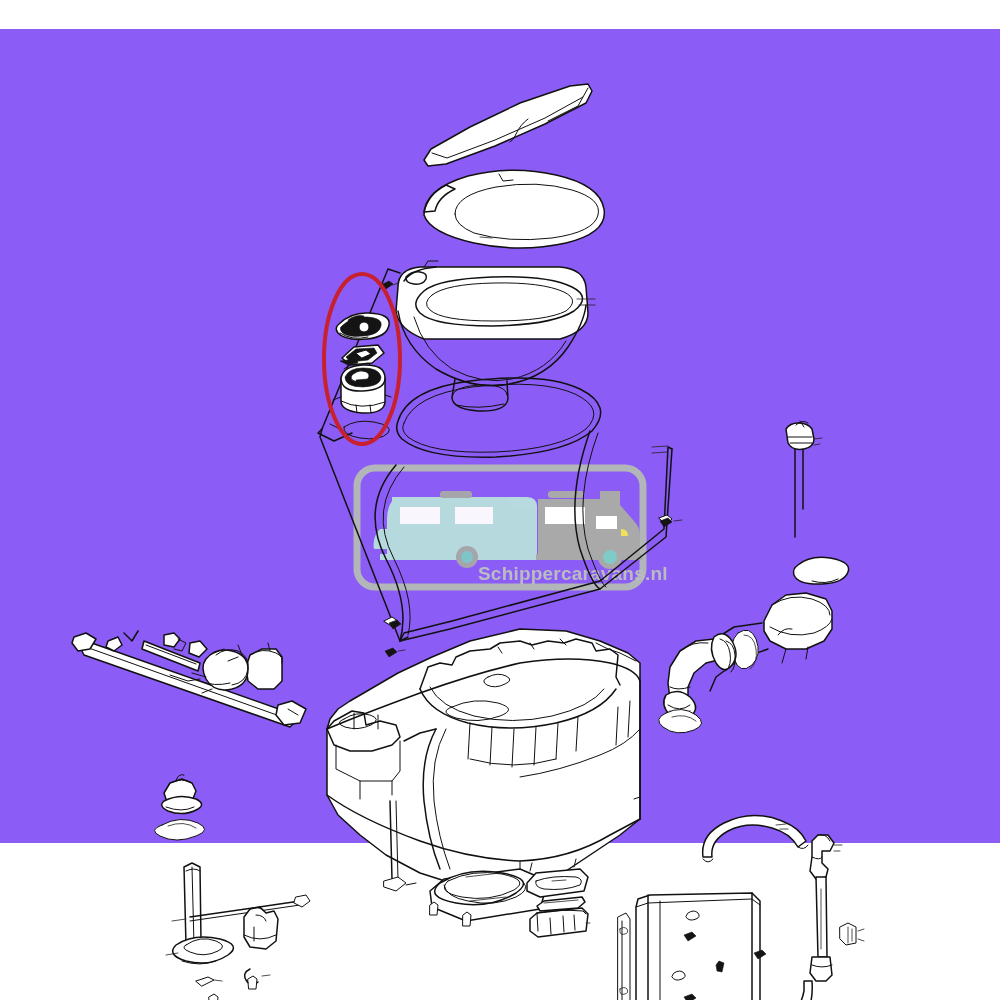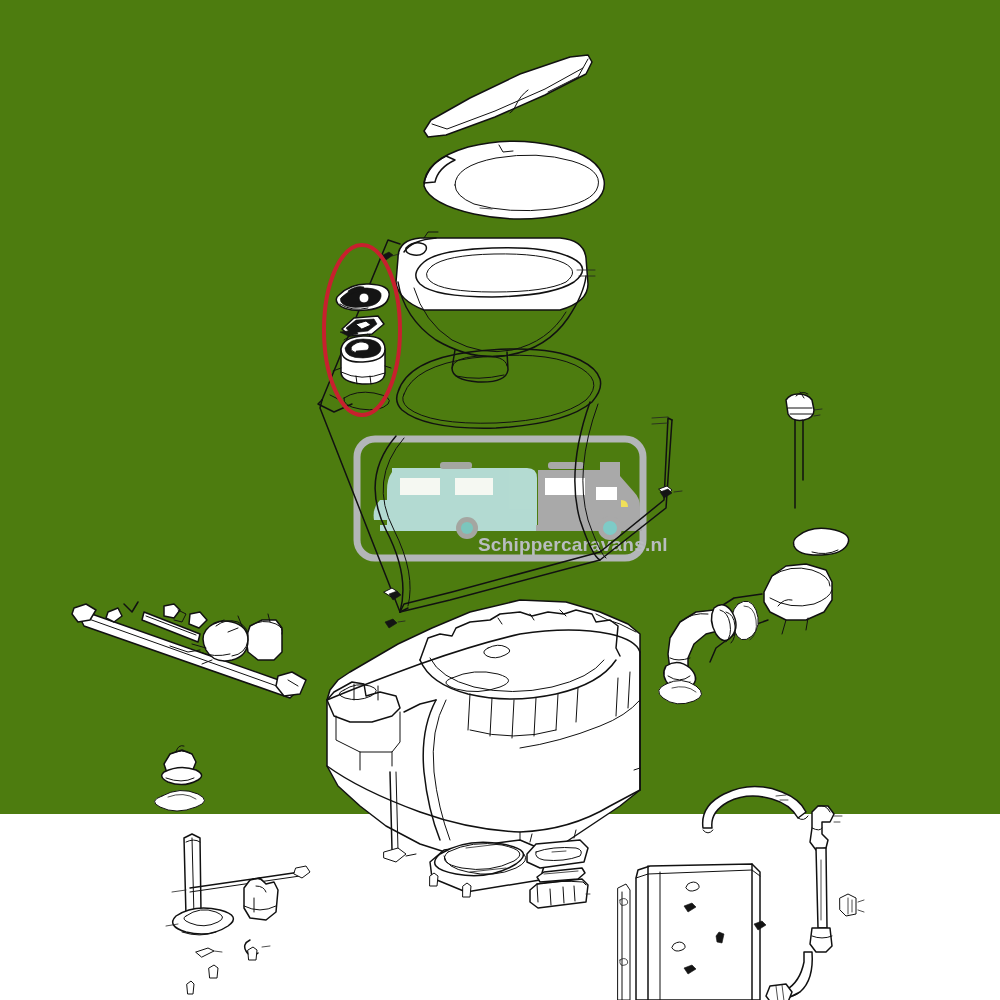--- a/index.html
+++ b/index.html
@@ -2,21 +2,21 @@
 <html><head>
 <meta charset="utf-8">
 <title>Exploded parts diagram</title>
 <style>
   html,body{margin:0;padding:0;background:#ffffff;}
   body{
     width:1000px;height:1000px;overflow:hidden;
     font-family:"Liberation Sans", sans-serif;
     position:relative;
   }
-  #stage{position:absolute;inset:0;width:1000px;height:814px;background:#4d7c0f;}
+  #stage{position:absolute;inset:0;width:1000px;height:814px;background:#8b5cf6;margin-top:29px;}
   svg.layer{position:absolute;left:0;top:0;width:1000px;height:1000px;}
   .ln{fill:none;stroke:#111;stroke-width:1.5;stroke-linecap:round;stroke-linejoin:round;}
   .ln-thin{fill:none;stroke:#111;stroke-width:1;stroke-linecap:round;stroke-linejoin:round;}
   .ln-hair{fill:none;stroke:#222;stroke-width:0.8;stroke-linecap:round;stroke-linejoin:round;}
   .fillw{fill:#ffffff;stroke:#111;stroke-width:1.5;stroke-linejoin:round;stroke-linecap:round;}
   .fillw-thin{fill:#ffffff;stroke:#111;stroke-width:1;stroke-linejoin:round;stroke-linecap:round;}
   .solid{fill:#141414;stroke:#141414;stroke-width:0.6;}
   .highlight-ellipse{fill:none;}
   .wm-text{
     font-family:"Liberation Sans", sans-serif;

